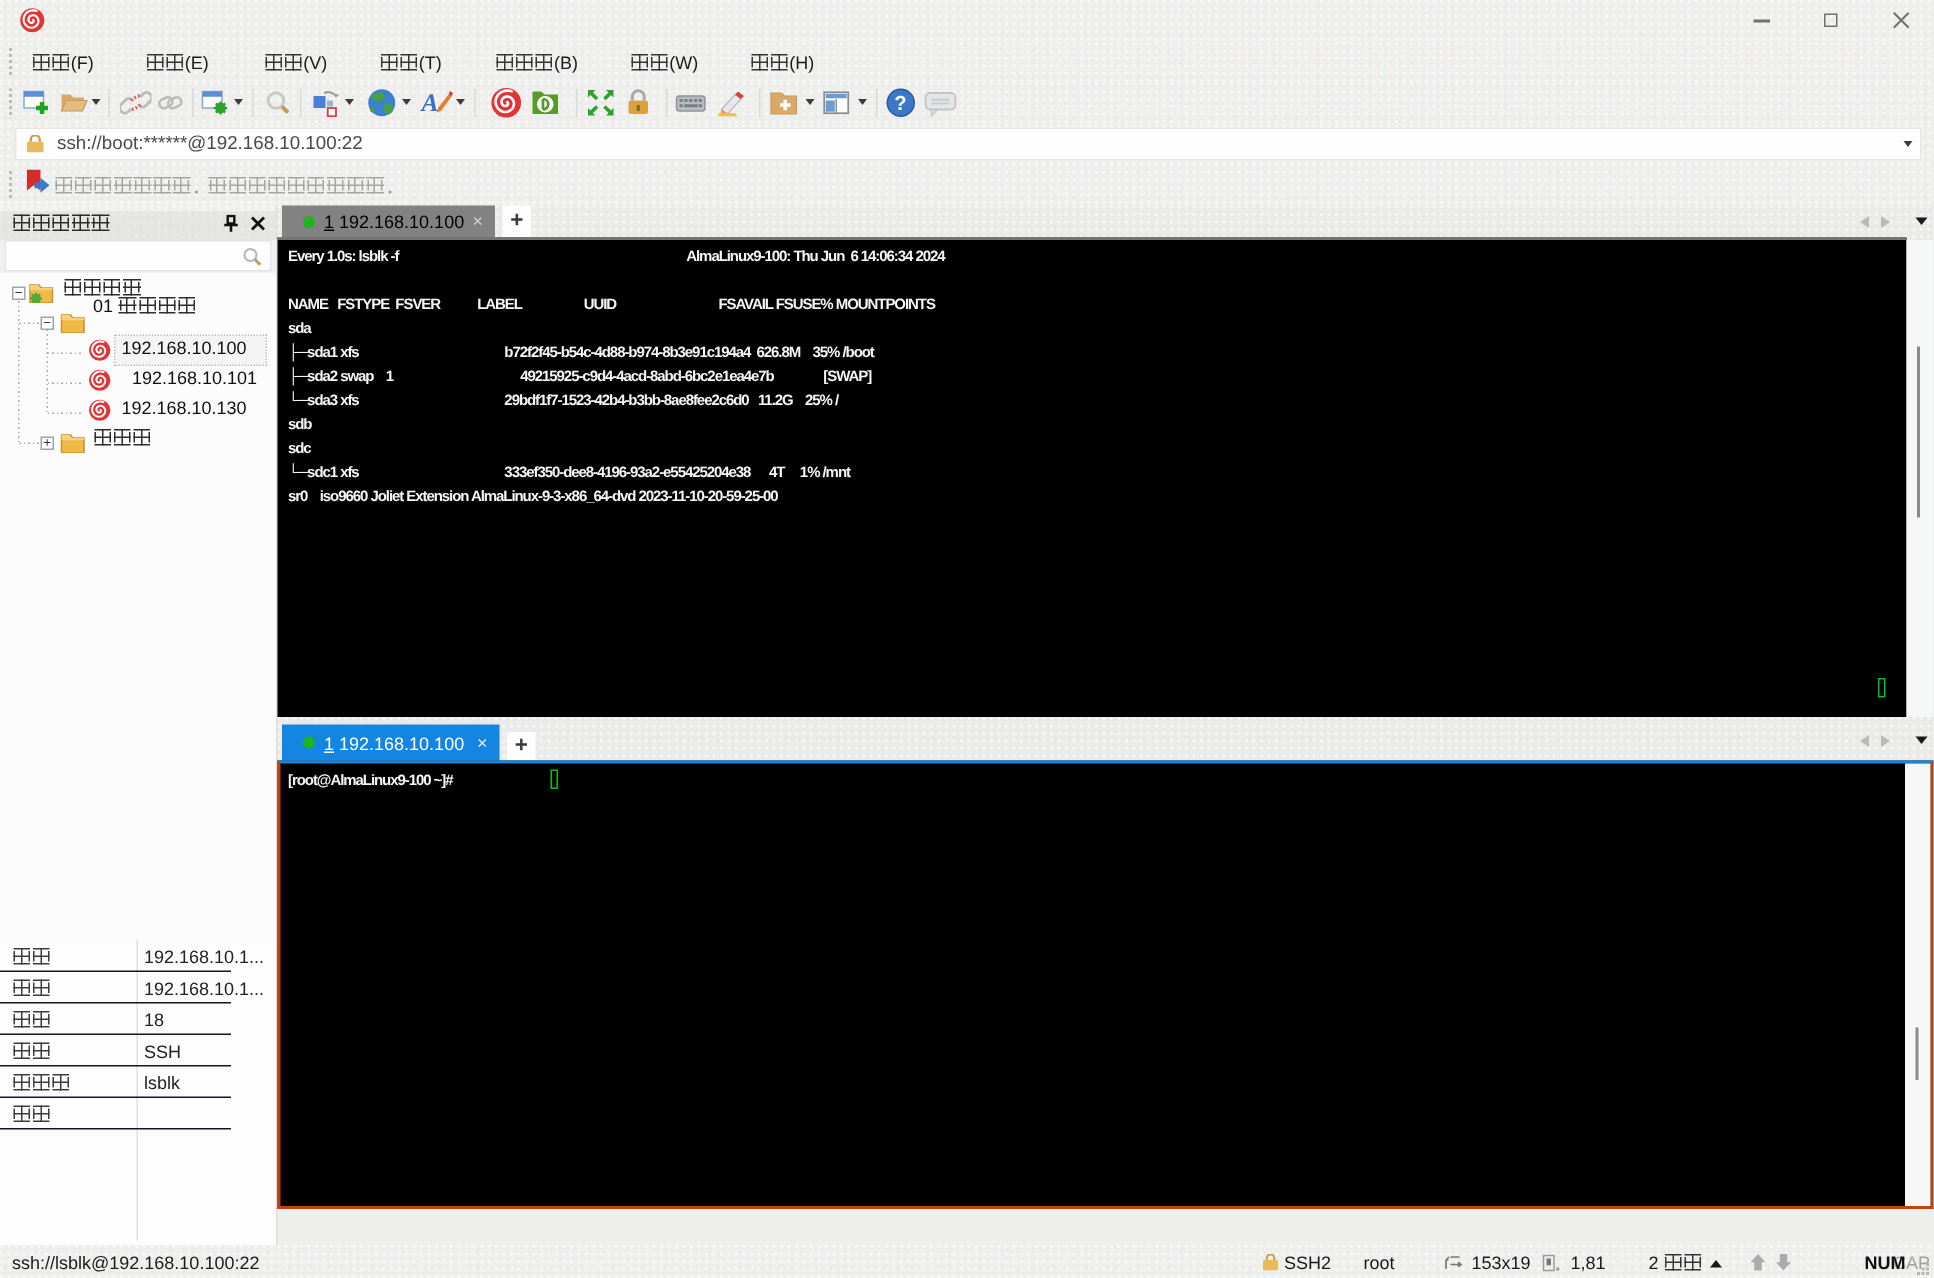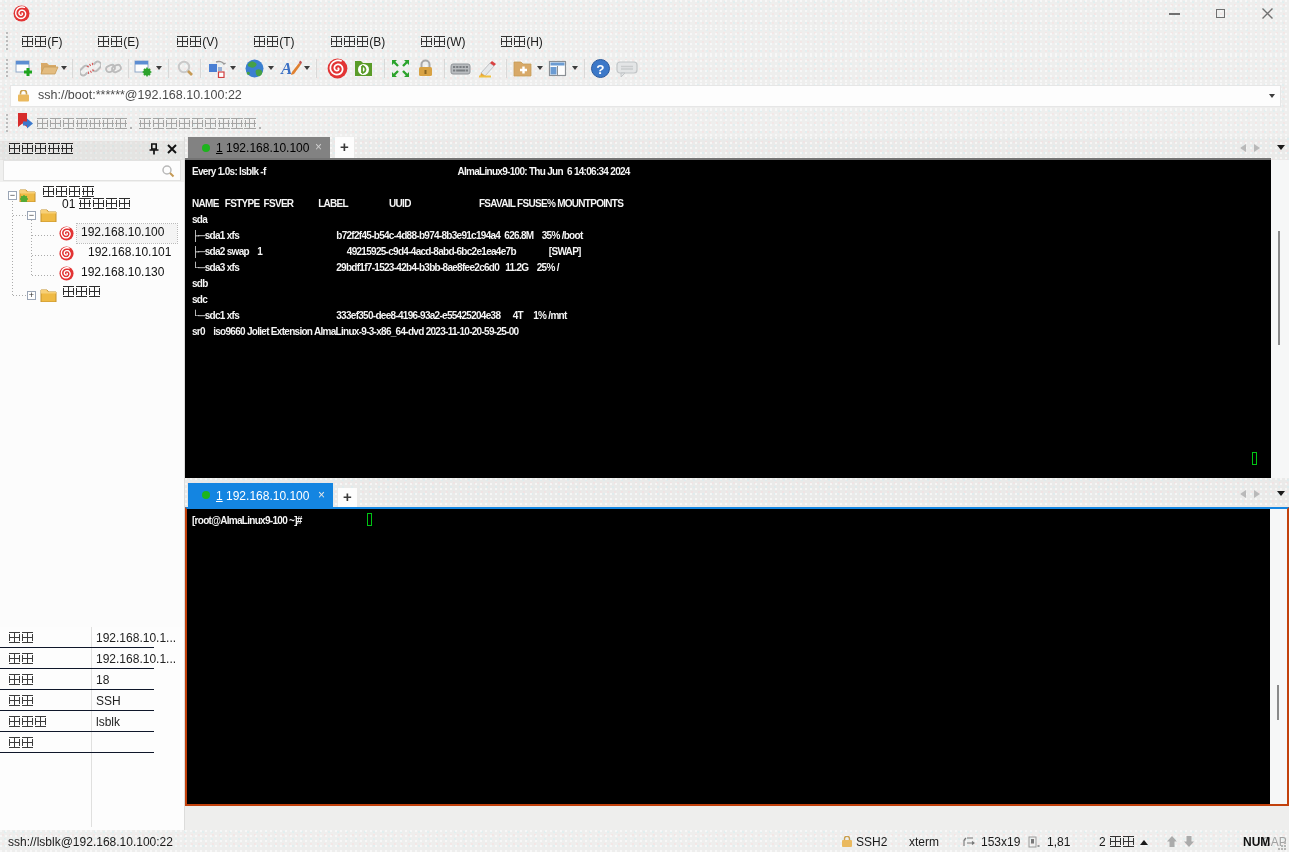--- a/index.html
+++ b/index.html
@@ -381,21 +381,21 @@
     </div>
 </div>
 
 <div class="abs tex" id="status">
   <div class="s" style="left:8px">ssh://lsblk@192.168.10.100:22</div>
   <svg class="abs" style="left:841px;top:6px" width="12" height="11" viewBox="0 0 12 11">
       <rect x="1" y="4" width="10" height="7" rx="1" fill="#eab95e"></rect>
       <path d="M3.5 4 V2.8 A2.5 2.5 0 0 1 8.5 2.8 V4" fill="none" stroke="#caa04e" stroke-width="1.4"></path>
     </svg>
   <div class="s" style="left:856px">SSH2</div>
-  <div class="s" style="left:909px">xterm</div>
+  <div class="s" style="left:909px">root</div>
   <svg class="abs" style="left:963px;top:7px" width="13" height="11" viewBox="0 0 13 11">
       <path d="M1 9 V3 M1 3 l2-2 M1 3 h1.6 M4 6 h7 M9 4.5 l2 1.5 -2 1.5 M4 1 h6" stroke="#777" stroke-width="1.1" fill="none"></path>
     </svg>
   <div class="s" style="left:981px">153x19</div>
   <svg class="abs" style="left:1028px;top:6px" width="12" height="12" viewBox="0 0 12 12">
       <rect x="1" y="1" width="7" height="10" fill="none" stroke="#9a9a9a" stroke-width="1"></rect>
       <rect x="3" y="3" width="3" height="4.5" fill="#777"></rect>
       <rect x="9.5" y="9" width="2" height="2" fill="#9a9a9a"></rect>
     </svg>
   <div class="s" style="left:1047px">1,81</div>

